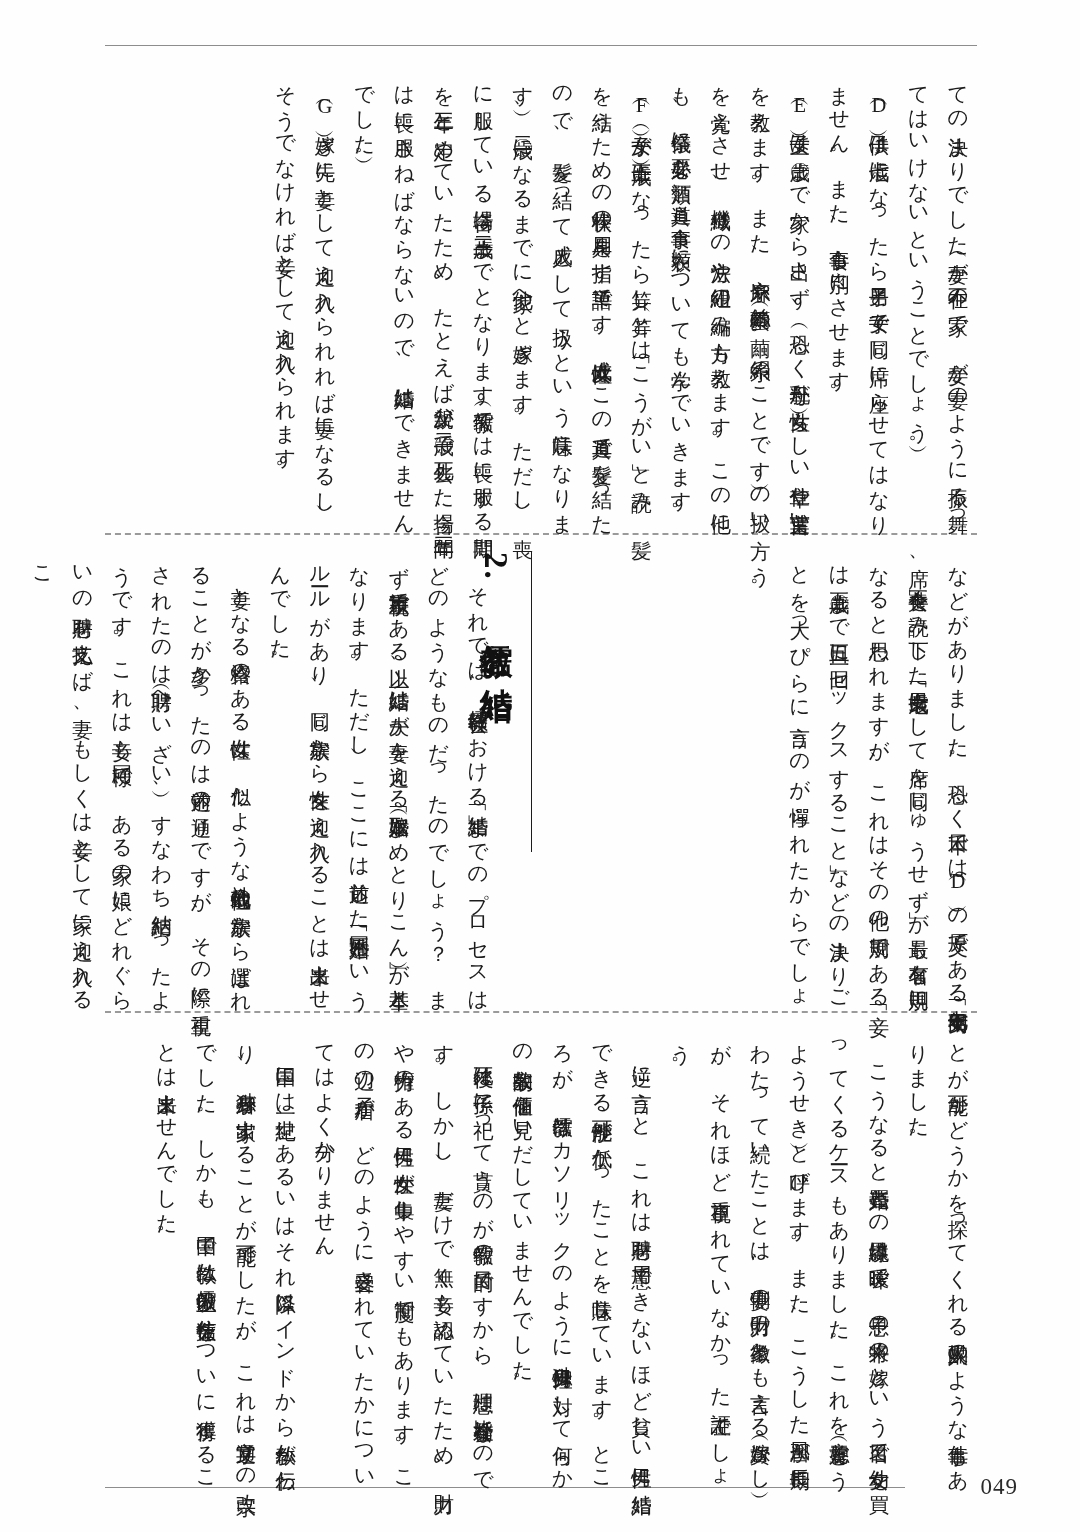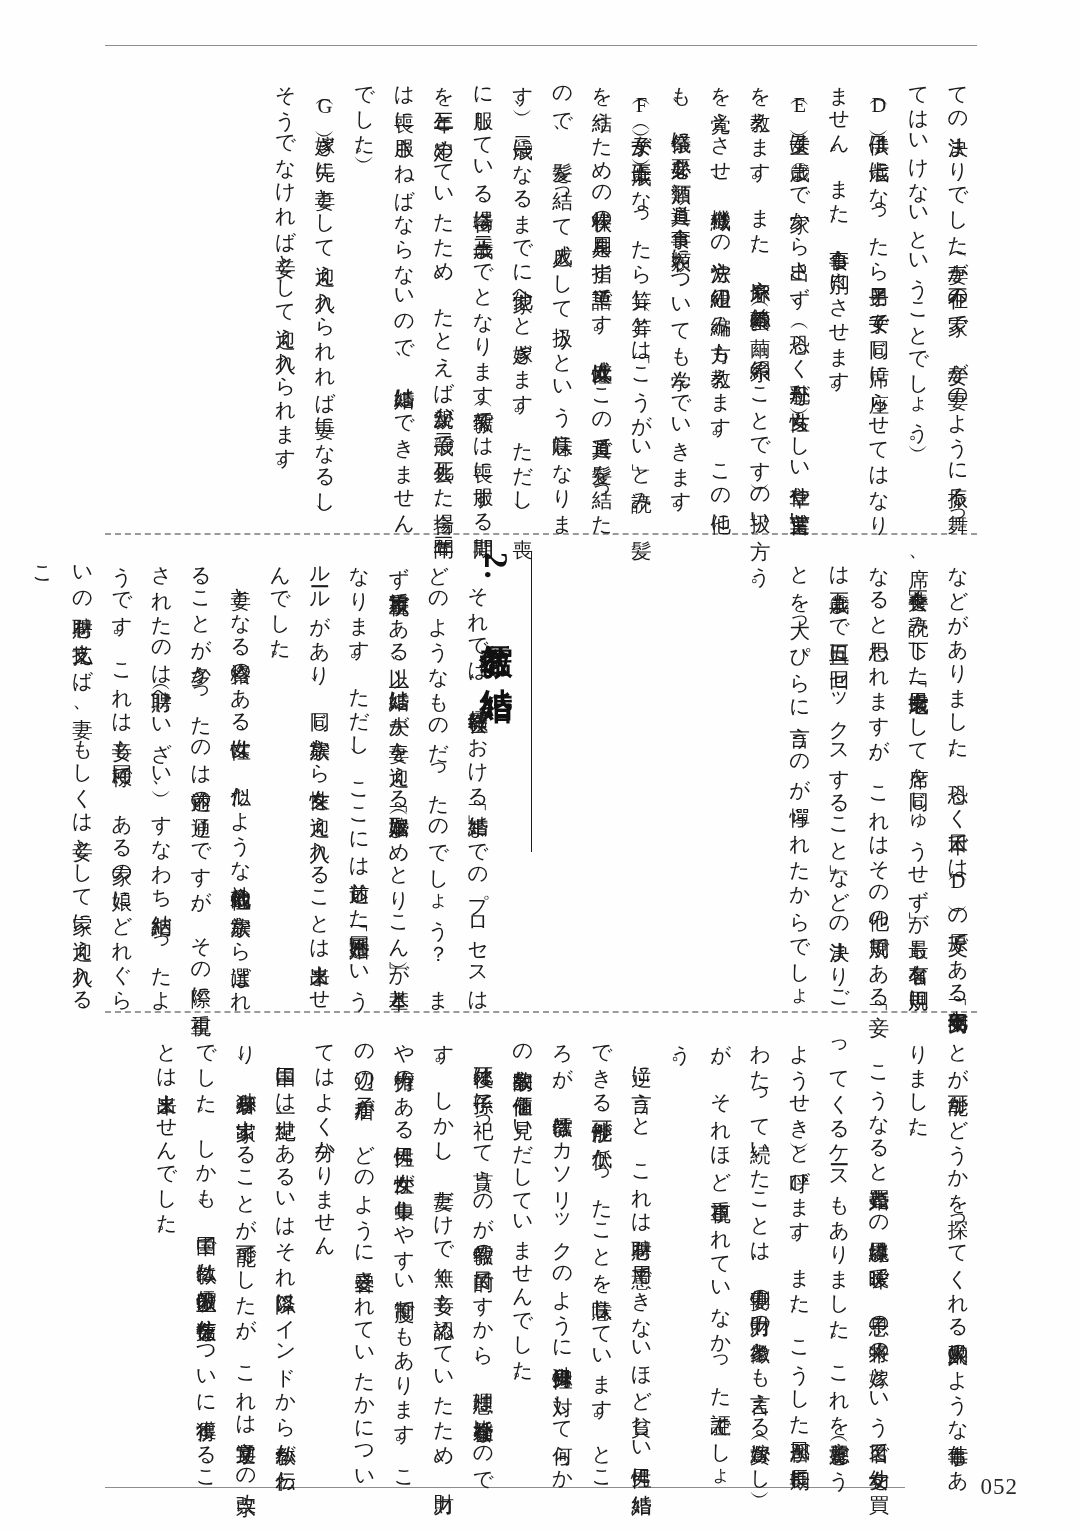--- a/index.html
+++ b/index.html
@@ -141,21 +141,21 @@
 </head>
 <body>
 
 <div class="page">
 
   <div class="rule-top"></div>
   <div class="rule-dashed d1"></div>
   <div class="rule-dashed d2"></div>
   <div class="rule-bottom"></div>
 
-  <div class="page-number">052</div>
+  <div class="page-number">049</div>
 
   <div class="band b1">
     <p class="noindent">ての決まりでした（妻が不在の家で、妾が妻のように振る舞ってはいけないということでしょう）。</p>
     <p class="item"><span class="tag latin">（D）</span><span>子供は七歳になったら男子と女子で同じ席に座らせてはなりません。また、食事も別々にさせます。</span></p>
     <p class="item"><span class="tag latin">（E）</span><span>女子は一〇歳まで家から出さず、（恐らく乳母が）女性らしい仕草や言葉遣いを教えます。また、麻糸や絲繭（蚕の繭。絹糸のことです）の扱い方を覚えさせ、機織りの方法や組紐の編み方も教えます。この他にも、祭儀に必要な酒類、道具、食事、衣類についても学んでいきます。</span></p>
     <p class="item"><span class="tag latin">（F）</span><span>（女子が）十五歳になったら笄し（笄とは「こうがい」と読み、髪を結うための棒状の用具を指す単語です。成人女性はこの道具で髪を結ったので、髪を結って成人として扱うという意味になります）、二〇歳になるまでに他家へと嫁ぎます。ただし、喪に服している場合は二三歳までとなります（儒教では喪に服する期間を三年と定めていたため、たとえば父親が二〇歳で死去した場合、三年間は喪に服さねばならないので、結婚はできませんでした）。</span></p>
     <p class="item"><span class="tag latin">（G）</span><span>嫁ぎ先に妻として迎え入れられれば妻になるし、そうでなければ妾として迎え入れられます。</span></p>
   </div>
 
   <div class="band b2">

